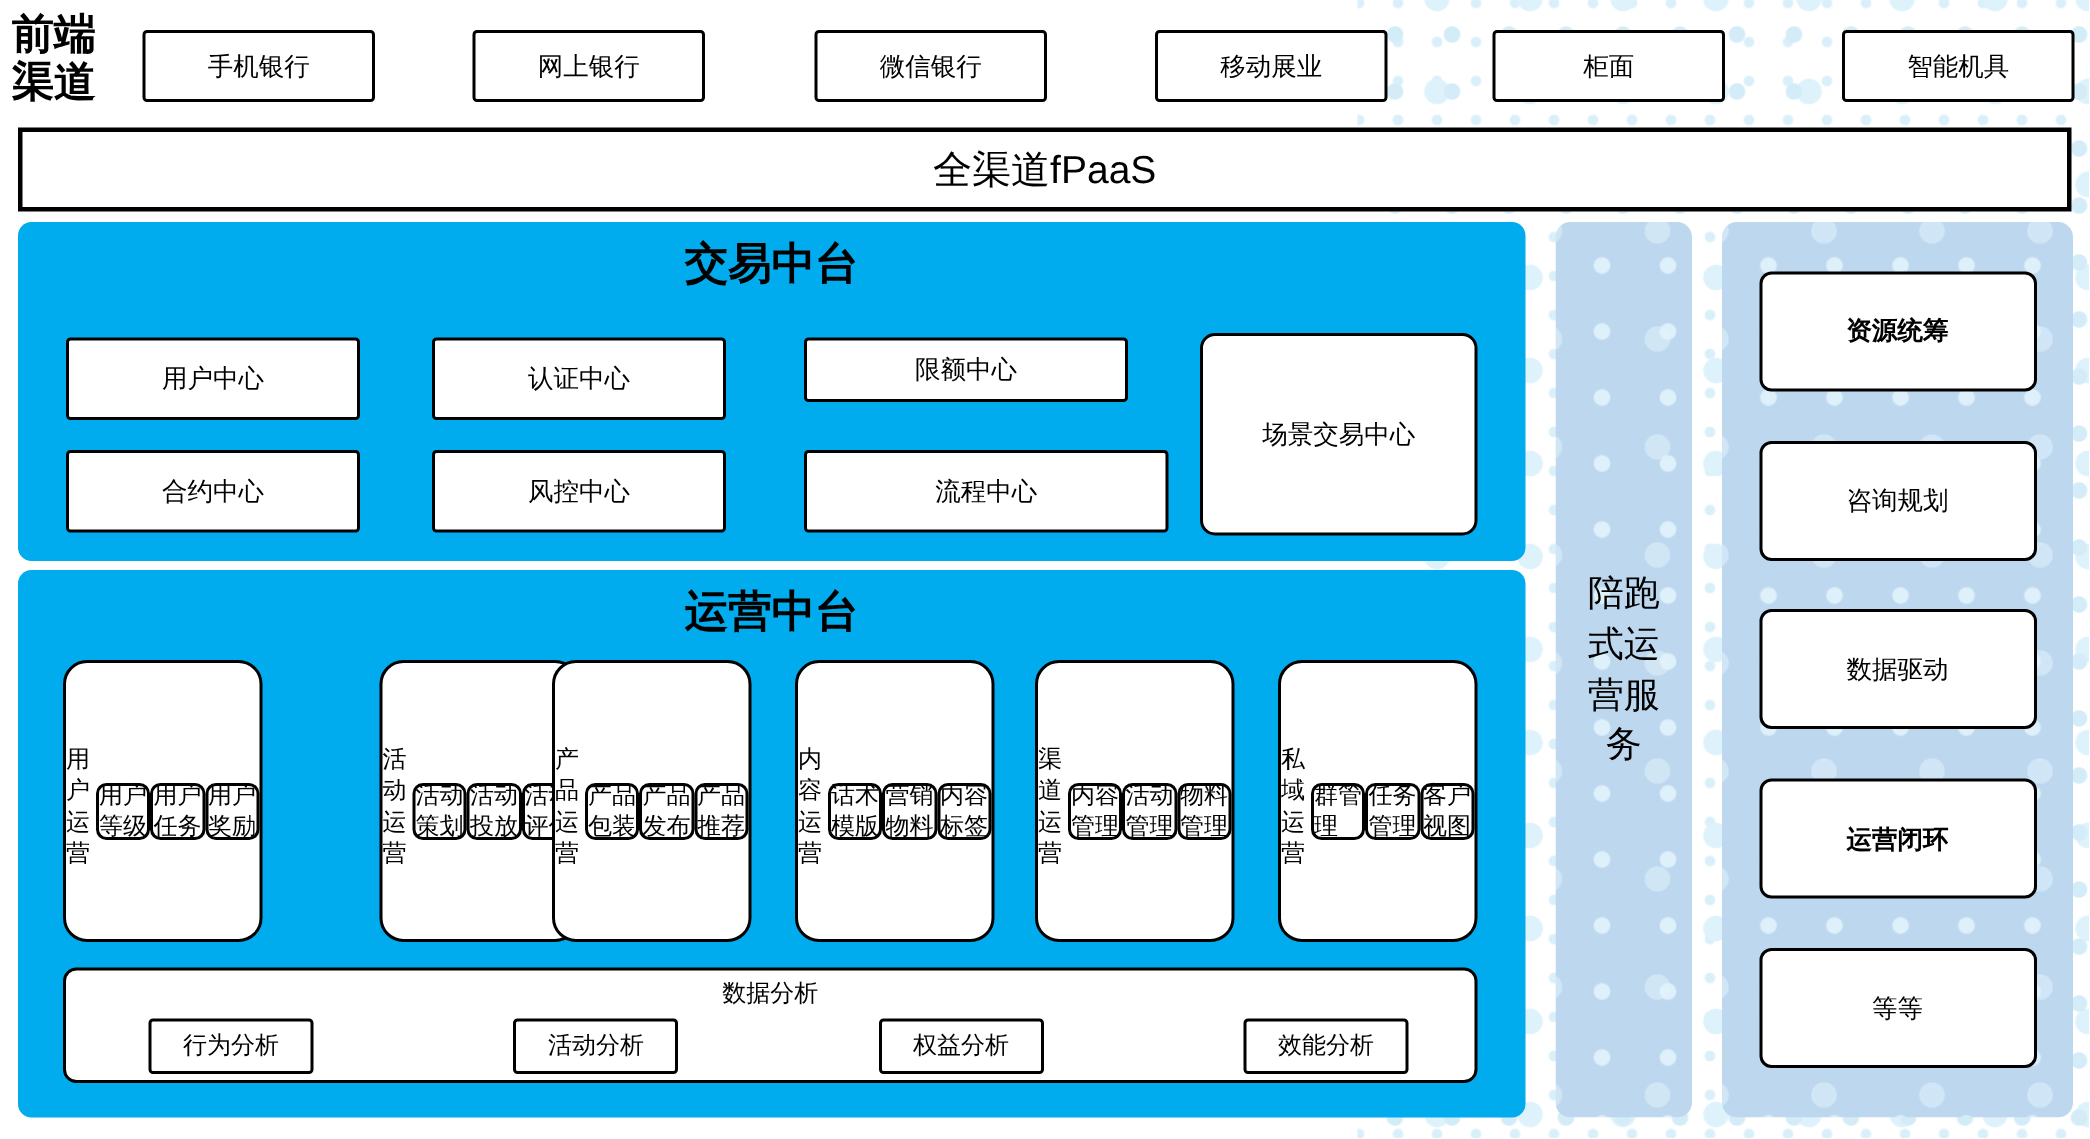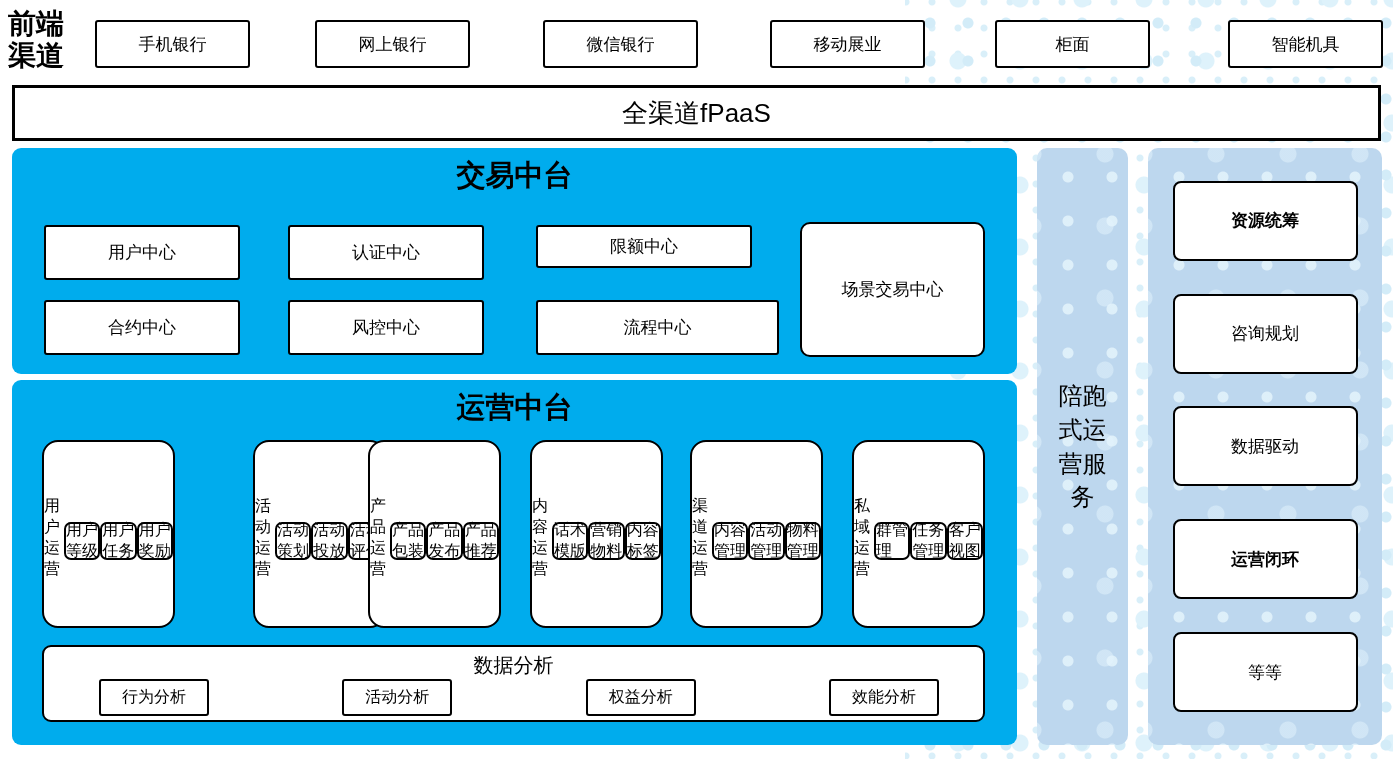--- a/index.html
+++ b/index.html
@@ -55,21 +55,21 @@
   .opcol-item{
     width:108px;height:38px;background:#fff;border:2px solid #000;border-radius:7px;
     display:flex;align-items:center;justify-content:center;font-size:16px;
     margin-top:7px;box-sizing:border-box;
   }
   
   .analysis{
     position:absolute;left:30px;top:265px;width:943px;height:77px;background:#fff;
     border:2px solid #000;border-radius:9px;z-index:2;box-sizing:border-box;
   }
-  .analysis-title{position:absolute;top:5px;left:0;width:100%;text-align:center;font-size:20px;}
+  .analysis-title{position:absolute;top:5px;left:0;width:100%;text-align:center;font-size:16px;}
   .analysis-items{
     position:absolute;left:55px;right:44px;top:32px;display:flex;justify-content:space-between;
   }
   .analysis-box{
     width:110px;height:37px;background:#fff;border:2px solid #000;border-radius:3px;
     display:flex;align-items:center;justify-content:center;font-size:16px;box-sizing:border-box;
   }
   
   .lightcol{
     position:absolute;top:148px;height:597px;border-radius:10px;z-index:1;

